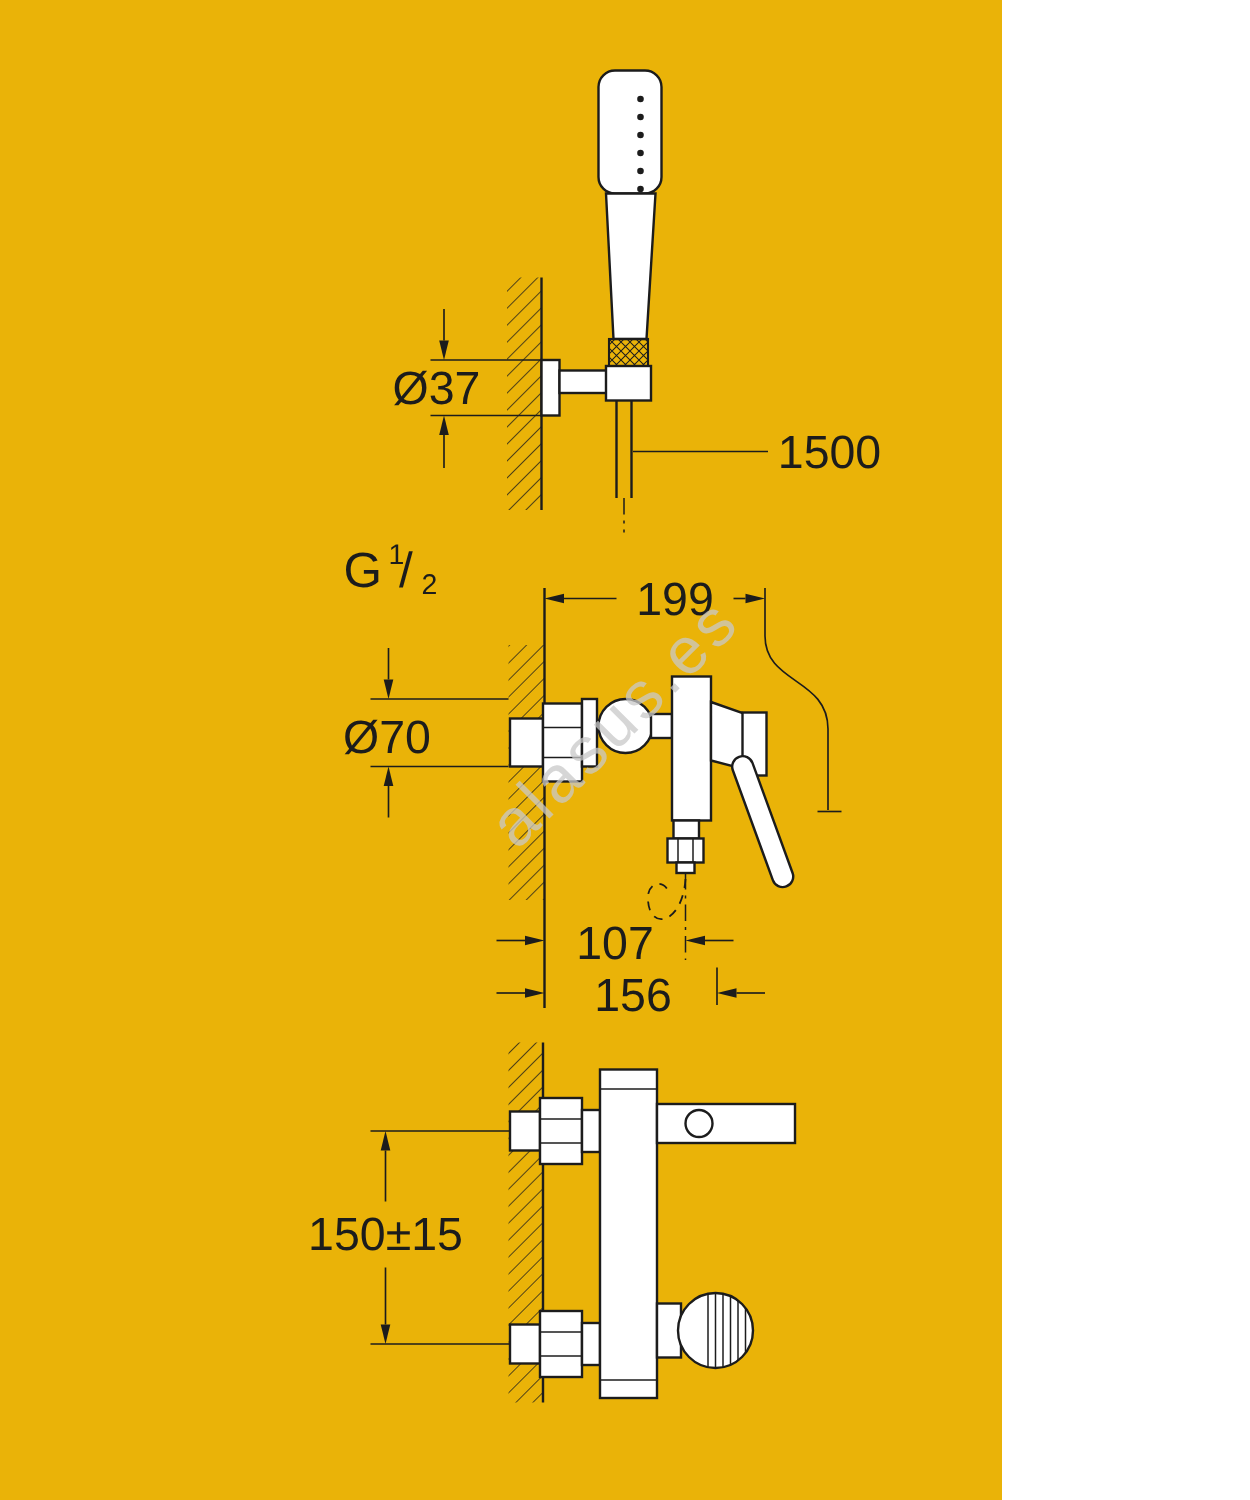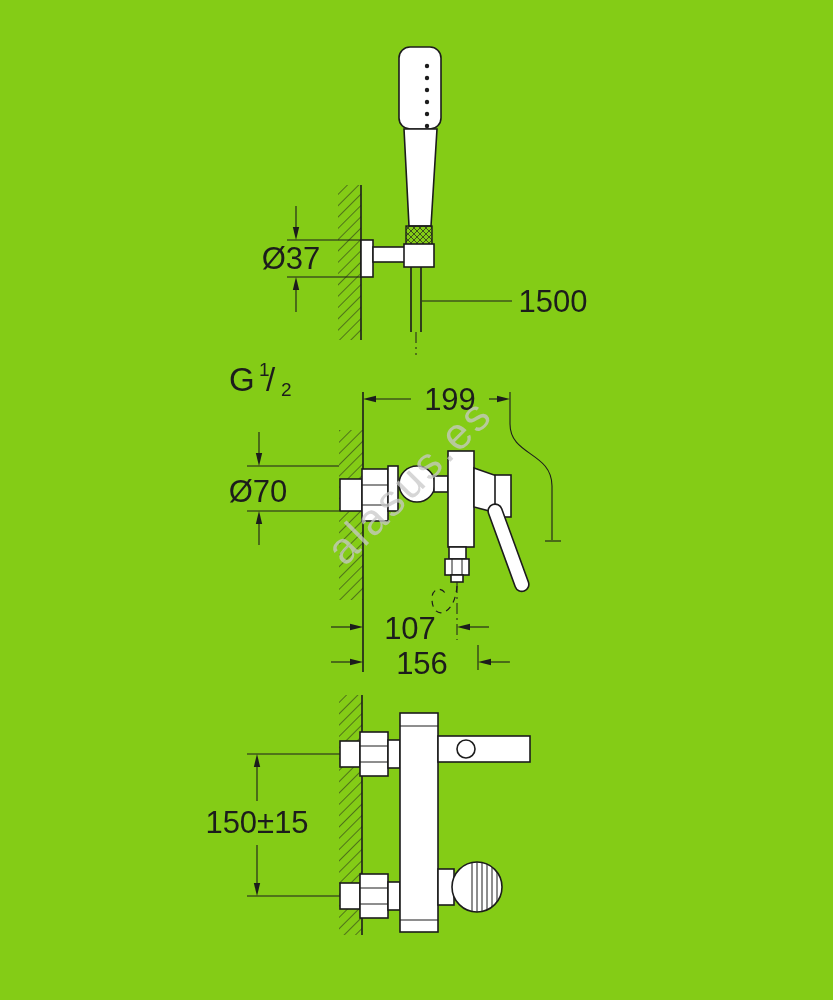--- a/index.html
+++ b/index.html
@@ -1,17 +1,17 @@
 <!DOCTYPE html>
 <html style="--line: #1c1c1c; --wm: #c9c9c9;"><head>
 <meta charset="utf-8">
 <style>
   *{margin:0;padding:0;box-sizing:border-box}
   html,body{background:#ffffff}
-  .stage{position:relative;width:833px;height:1000px;background:#84cc16;overflow:hidden}
+  .stage{position:relative;width:668px;height:1000px;background:#eab308;overflow:hidden}
   svg{display:block}
   .obj{fill:#ffffff;stroke:var(--line,#1c1c1c);stroke-width:1.6}
   .ln{stroke:var(--line,#1c1c1c);stroke-width:1.6;fill:none}
   .thin{stroke:var(--line,#1c1c1c);stroke-width:1;fill:none}
   .dim{stroke:var(--line,#1c1c1c);stroke-width:1.1;fill:none}
   .arr{fill:var(--line,#1c1c1c);stroke:none}
   .cl{stroke:var(--line,#1c1c1c);stroke-width:1;fill:none;stroke-dasharray:11 4 2 4}
   .dash{stroke:var(--line,#1c1c1c);stroke-width:1.2;fill:none;stroke-dasharray:6 5}
   .dimtext{font:31px "Liberation Sans",sans-serif;fill:var(--line,#1c1c1c)}
   .small{font:19px "Liberation Sans",sans-serif;fill:var(--line,#1c1c1c)}

